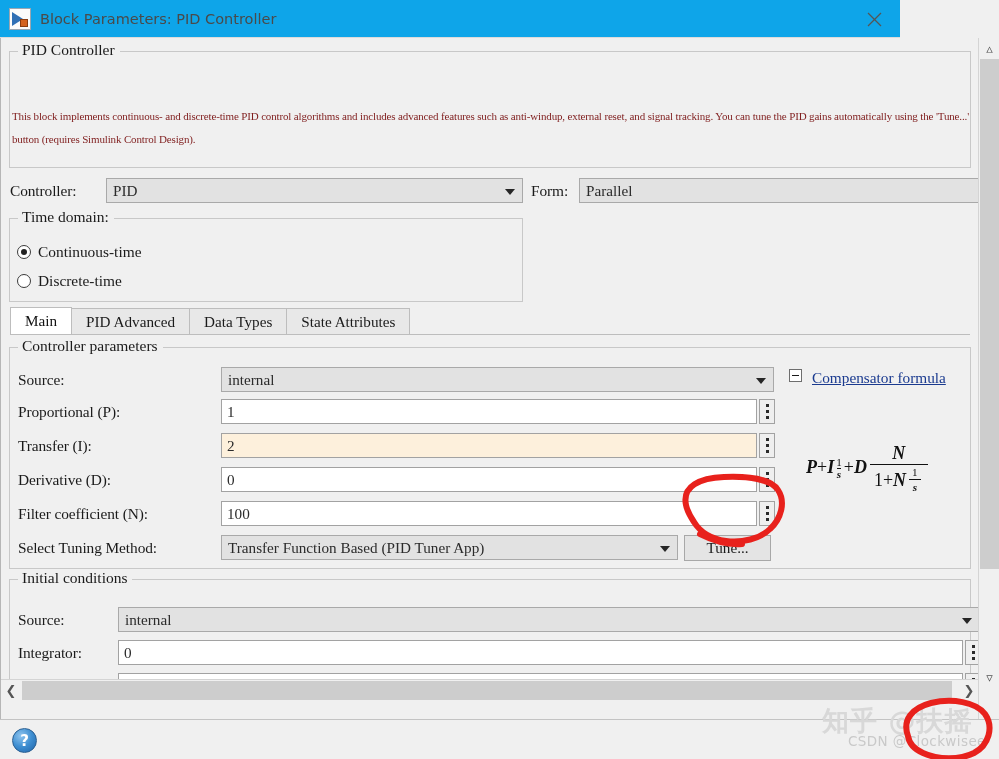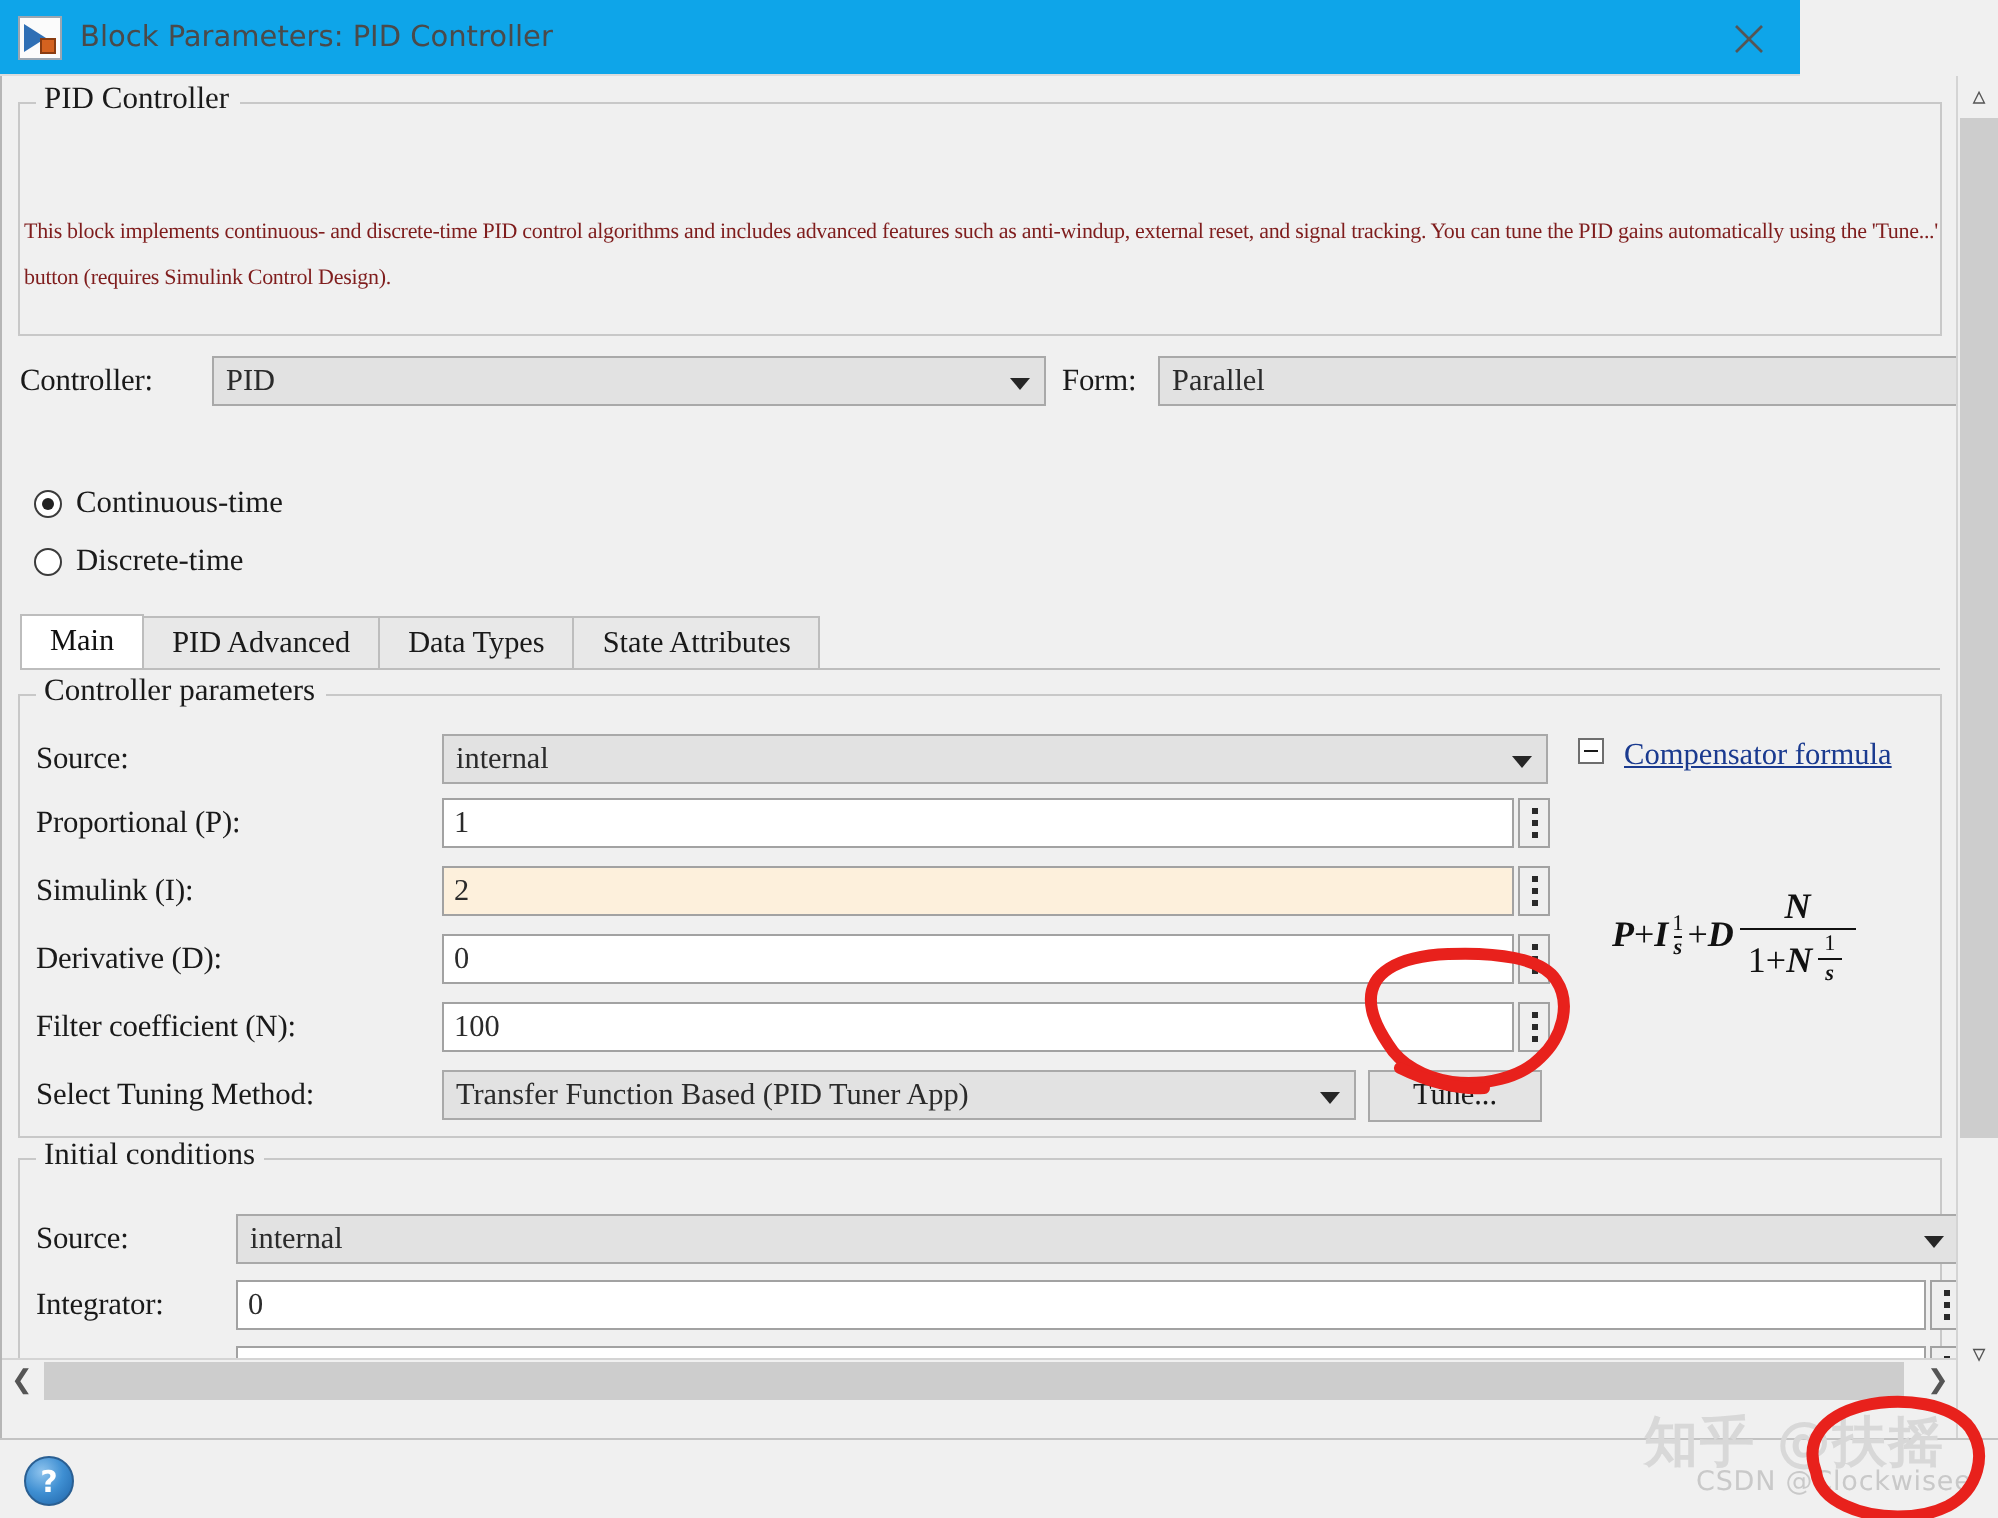--- a/index.html
+++ b/index.html
@@ -433,20 +433,23 @@
       <div class="combo" style="left:105px; top:140px; width:417px;">
         <span class="val">PID</span>
         <span class="arr"></span>
       </div>
 
       <div class="lbl" style="left:530px; top:144px;">Form:</div>
       <div class="rofield" style="left:578px; top:140px; width:400px;">
         <span class="val">Parallel</span>
       </div>
 
+      <div class="group" style="left:8px; top:180px; width:514px; height:84px;">
+        <span class="legend">Time domain:</span>
+      </div>
       <div class="radio on" style="left:16px; top:205px;">
         <span class="dot"></span>
         <span class="rlbl">Continuous-time</span>
       </div>
       <div class="radio" style="left:16px; top:234px;">
         <span class="dot"></span>
         <span class="rlbl">Discrete-time</span>
       </div>
 
       <div class="tabstrip">
@@ -477,21 +480,21 @@
       <div class="lbl" style="left:17px; top:365px;">Proportional (P):</div>
       <div class="tinput" style="left:220px; top:361px; width:536px;">
         <span class="val">1</span>
       </div>
       <div class="spin" style="left:758px; top:361px;">
         <i></i>
           <i></i>
           <i></i>
       </div>
 
-      <div class="lbl" style="left:17px; top:399px;">Simulink (I):</div>
+      <div class="lbl" style="left:17px; top:399px;">Transfer (I):</div>
       <div class="tinput modified" style="left:220px; top:395px; width:536px;">
         <span class="val">2</span>
       </div>
       <div class="spin" style="left:758px; top:395px;">
         <i></i>
           <i></i>
           <i></i>
       </div>
 
       <div class="lbl" style="left:17px; top:433px;">Derivative (D):</div>

